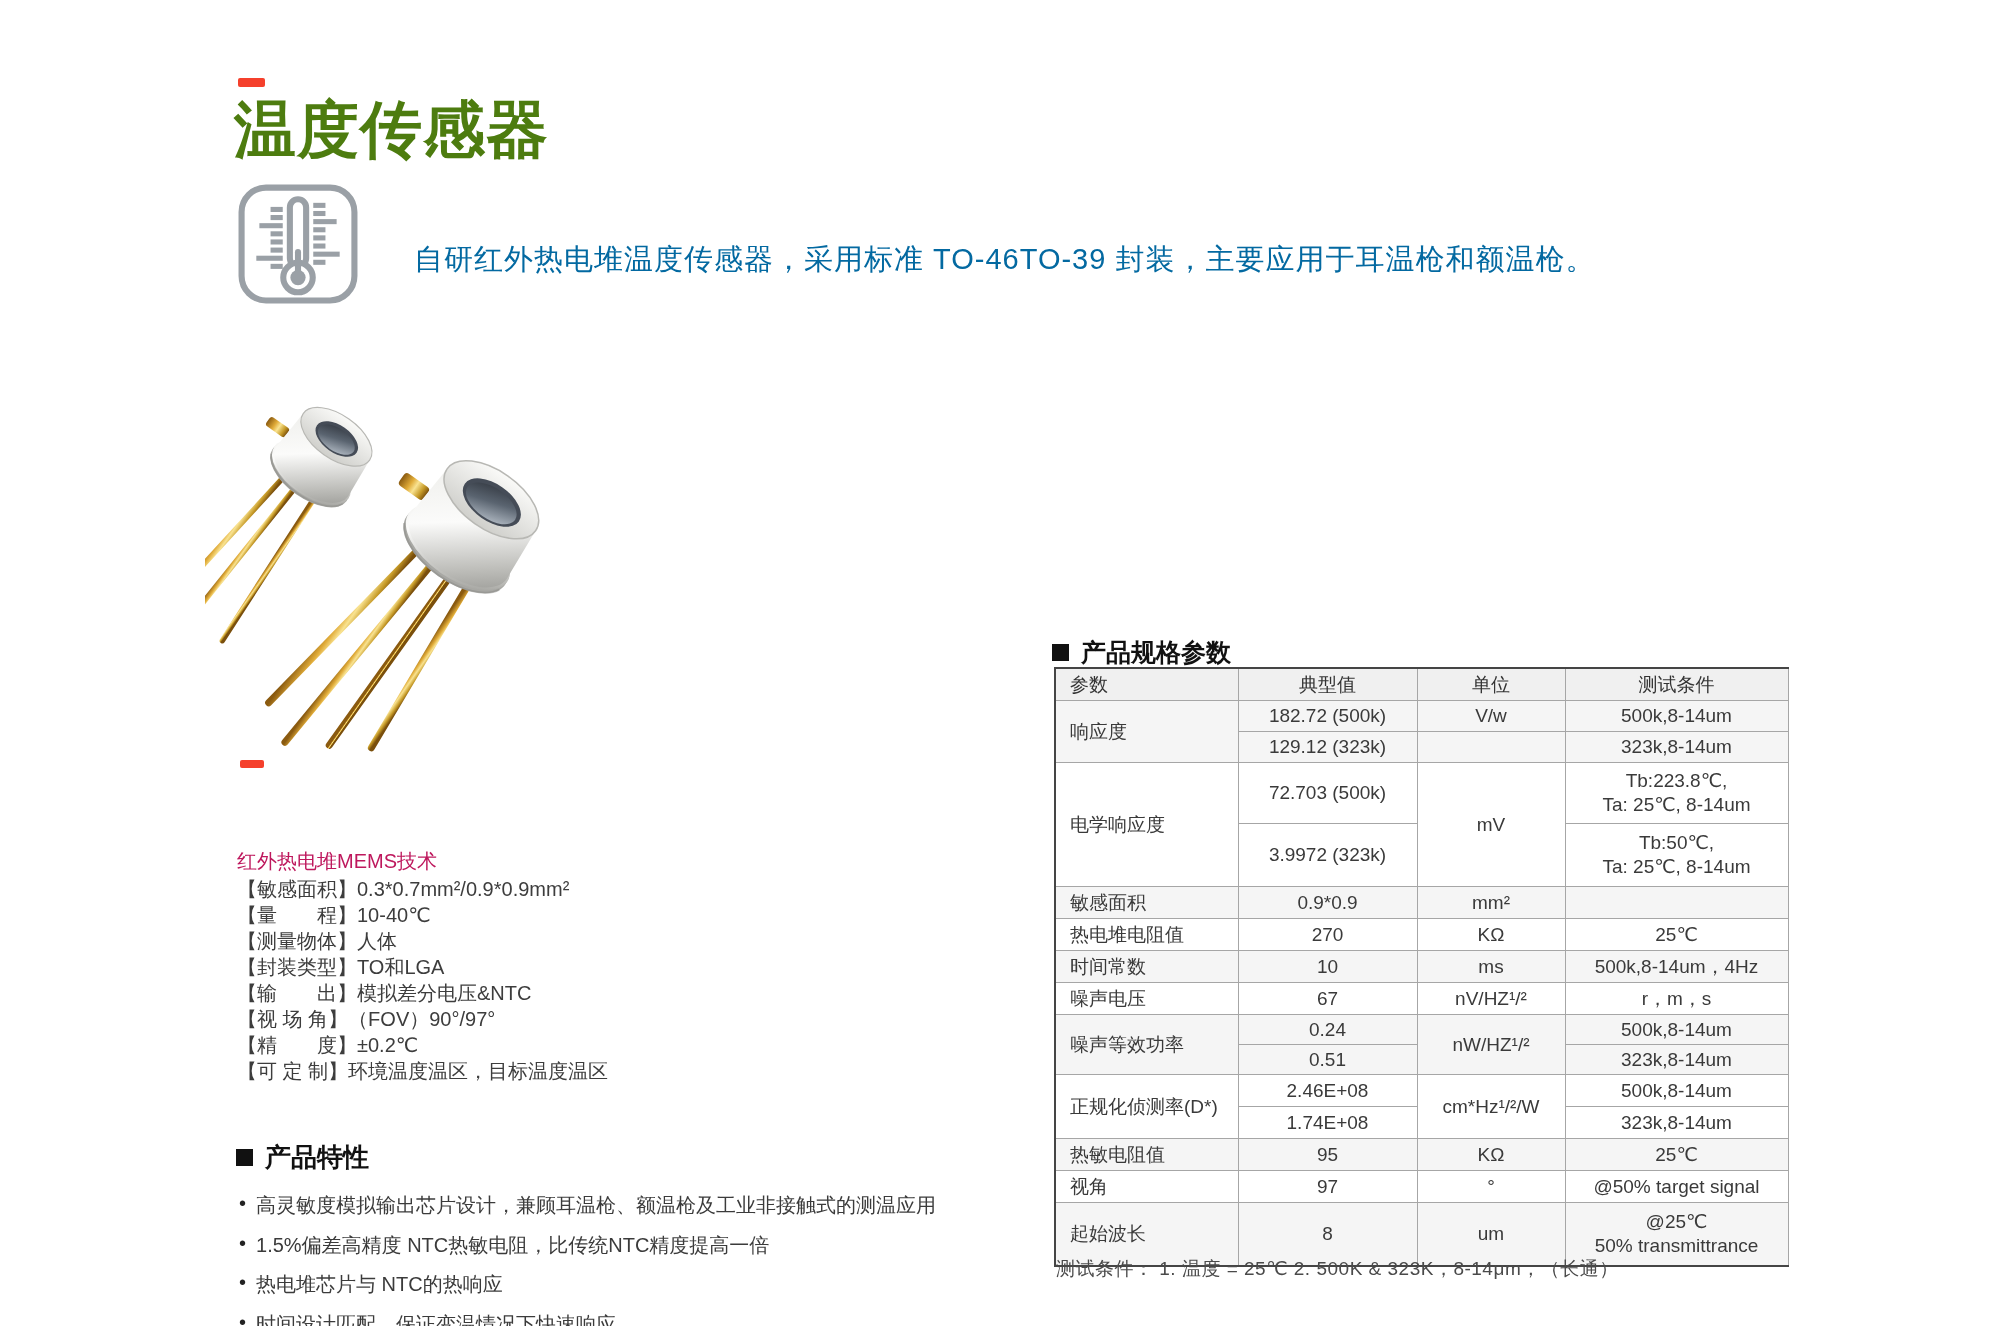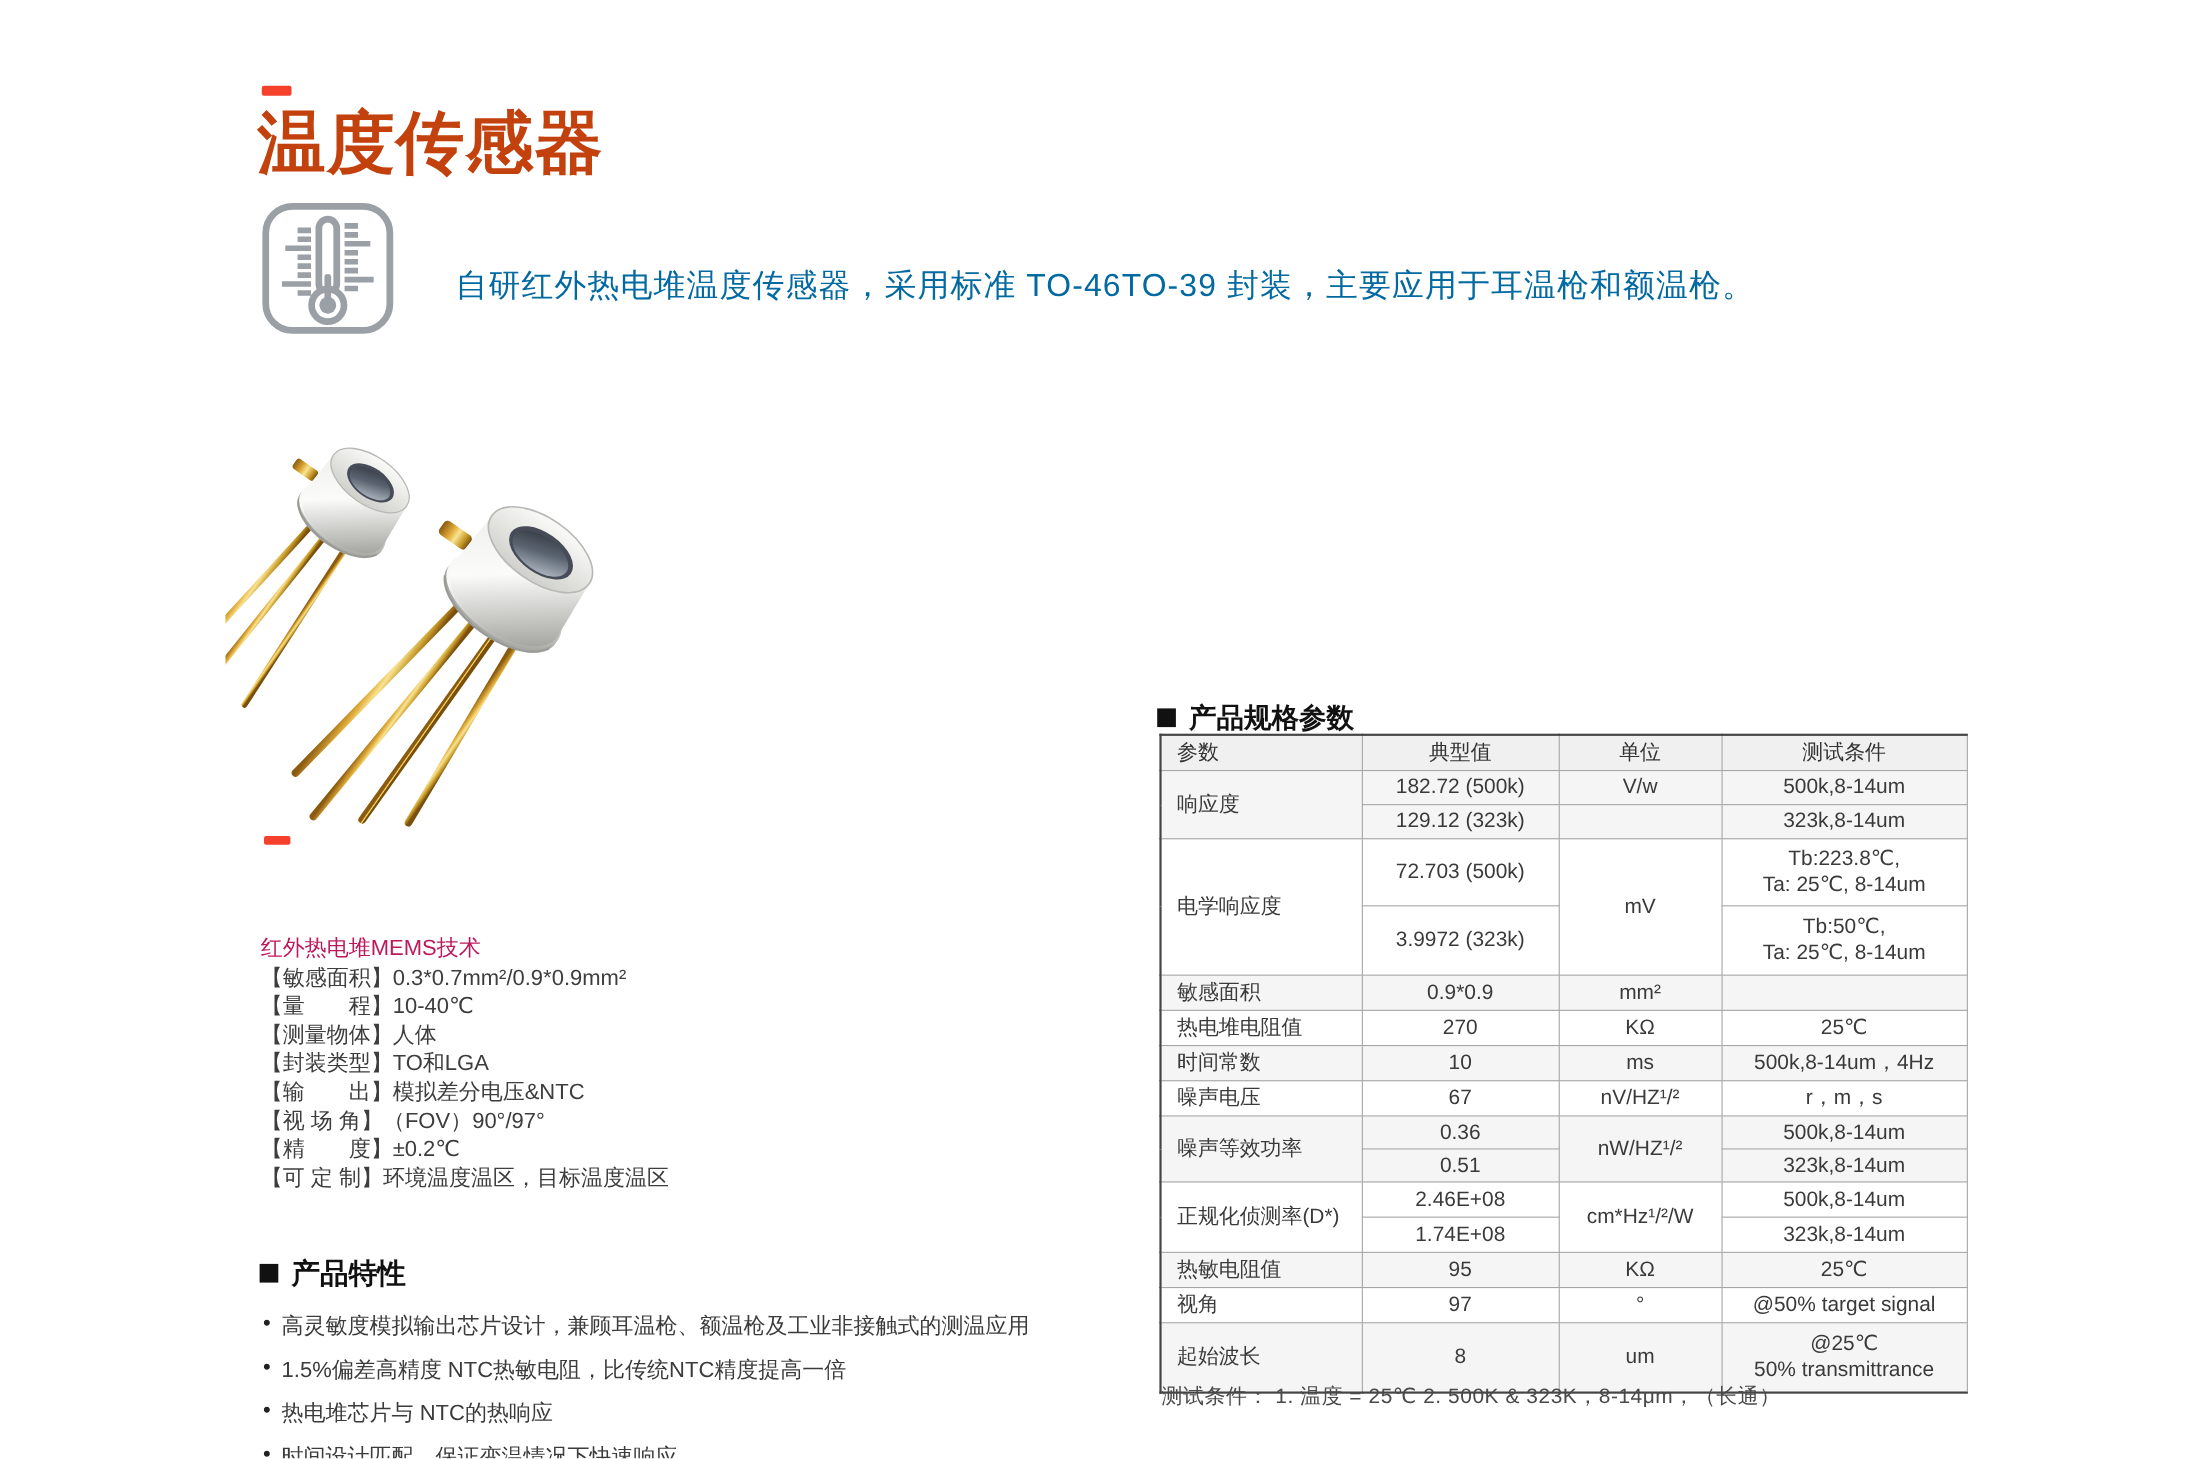--- a/index.html
+++ b/index.html
@@ -3,21 +3,21 @@
 <meta charset="utf-8">
 <style>
   html,body{margin:0;padding:0;background:#ffffff;}
   .page{
     position:relative;width:2000px;height:1326px;background:#ffffff;overflow:hidden;
     font-family:"Liberation Sans","DejaVu Sans",sans-serif;color:#222;
   }
   
   .accent-dash{position:absolute;background:#f5402c;border-radius:2px;}
   .dash-1{left:238px;top:78px;width:27px;height:9px;}
-  .page-title{position:absolute;left:234px;top:88px;font-size:62px;font-weight:700;color:#c2410c;letter-spacing:1px;margin:0;}
+  .page-title{position:absolute;left:234px;top:88px;font-size:62px;font-weight:700;color:#4d7c0f;letter-spacing:1px;margin:0;}
   .thermo-icon-box{position:absolute;left:237px;top:183px;width:122px;height:122px;}
   .page-desc{position:absolute;left:414px;top:240px;width:1200px;font-size:29px;color:#0369a1;margin:0;letter-spacing:1px;}
   
   .product-photo{position:absolute;left:205px;top:378px;width:400px;height:380px;}
   
   .dash-2{left:240px;top:760px;width:24px;height:8px;}
   .module-title{position:absolute;left:236px;top:770px;font-size:40px;font-weight:700;color:#111;margin:0;letter-spacing:1px;}
   .module-tech{position:absolute;left:237px;top:848px;font-size:20px;color:#be185d;margin:0;}
   .module-specs{position:absolute;left:237px;top:876px;margin:0;padding:0;list-style:none;font-size:20px;color:#3d3d3d;line-height:26px;}
   
@@ -259,21 +259,21 @@
 
       <tr class="h31">
         <td class="param">噪声电压</td>
         <td>67</td>
         <td>nV/HZ¹/²</td>
         <td class="cond">r，m，s</td>
       </tr>
 
       <tr class="alt h29">
         <td class="param" rowspan="2">噪声等效功率</td>
-        <td>0.36</td>
+        <td>0.24</td>
         <td rowspan="2">nW/HZ¹/²</td>
         <td class="cond">500k,8-14um</td>
       </tr>
       <tr class="alt h29">
         <td>0.51</td>
         <td class="cond">323k,8-14um</td>
       </tr>
 
       <tr class="h31">
         <td class="param" rowspan="2">正规化侦测率(D*)</td>

